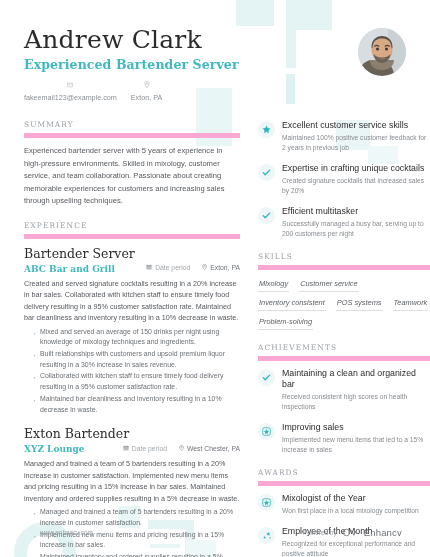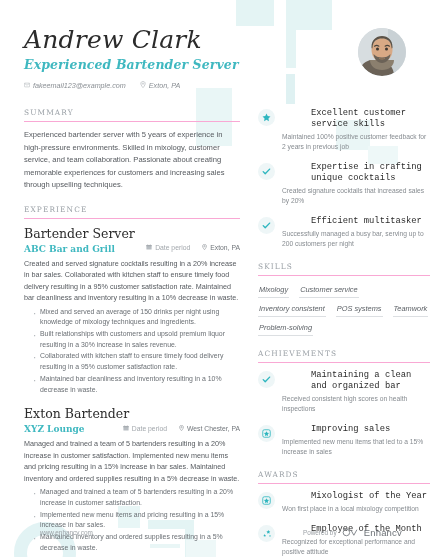--- a/index.html
+++ b/index.html
@@ -38,52 +38,52 @@
   .deco-corner {
     left: 148px; top: 520px; width: 46px; height: 40px;
     border-top: 9px solid #e4f4f4; border-right: 9px solid #e4f4f4;
   }
   .deco-sq8 { left: 186px; top: 540px; width: 30px; height: 17px; background: #eef8f8; }
   .deco-line { left: 150px; top: 544px; width: 30px; height: 4px; background: #e9f6f6; }
 
   .content { position: relative; z-index: 2; }
 
   
-  .header { padding: 26px 24px 0 24px; display: flex; align-items: flex-start; font-style: italic; }
+  .header { padding: 26px 24px 0 24px; display: flex; align-items: flex-start; }
   .header-text { flex: 1; }
   .name {
     font-family: "DejaVu Serif", serif;
     font-size: 25px; font-weight: 400; color: #2b2b2b;
     letter-spacing: 0.2px; line-height: 1.12;
   }
   .job-title {
     font-family: "DejaVu Serif", serif;
     font-size: 12.5px; font-weight: 700; color: #3fb8c0;
     margin-top: 3px; letter-spacing: 0.1px;
   }
   .contacts { display: flex; gap: 14px; margin-top: 9px; align-items: center; }
-  .contact { display: flex; align-items: center; gap: 3px; font-size: 7.2px; color: #8a8f94; }
+  .contact { display: flex; align-items: center; gap: 3px; font-size: 7.2px; color: #8a8f94; flex-direction: column; }
   .contact svg { flex: none; }
 
   .avatar {
     width: 48px; height: 48px; border-radius: 50%;
     overflow: hidden; flex: none; margin-top: 2px;
     background: #cfd6da; position: relative;
   }
   .avatar svg { display: block; width: 48px; height: 48px; }
 
   
   .body-cols { display: flex; padding: 0 24px; margin-top: 18px; gap: 18px; }
   .col-left { width: 216px; flex: none; }
   .col-right { width: 172px; flex: none; }
 
   .sec-head {
     font-size: 7.4px; letter-spacing: 1.1px; color: #9aa0a6;
     font-family: "DejaVu Serif", serif;
-    padding-bottom: 4px; border-bottom: 1px solid #f9a8d4;
+    padding-bottom: 4px; border-bottom: 5px solid #f9a8d4;
     margin-bottom: 7px;
   }
   .section { margin-bottom: 13px; }
 
   .para { font-size: 7.6px; line-height: 1.65; color: #55595e; }
 
   .entry { margin-bottom: 11px; }
   .entry-title {
     font-family: "DejaVu Serif", serif;
     font-size: 12.5px; color: #2b2b2b; line-height: 1.2;
@@ -112,22 +112,22 @@
 
   
   .item { display: flex; gap: 7px; margin-bottom: 10px; align-items: flex-start; }
   .item-ico {
     width: 17px; height: 17px; border-radius: 50%; background: #eef6f7;
     flex: none; display: flex; align-items: center; justify-content: center;
     margin-top: 1px;
   }
   .item-body { flex: 1; }
   .item-title {
-    font-family: Liberation Mono, monospace;
-    font-size: 8.8px; color: #2b2b2b; line-height: 1.25; margin-left: 29px;
+    font-family: Liberation Sans, sans-serif;
+    font-size: 8.8px; color: #2b2b2b; line-height: 1.25;
   }
   .item-desc { font-size: 6.7px; line-height: 1.5; color: #868b90; margin-top: 2px; }
 
   
   .skills { display: flex; flex-wrap: wrap; gap: 4px 10px; }
   .skill {
     font-size: 7.4px; color: #5c6166; padding: 2px 1px 3px 1px;
     border-bottom: 1px solid #dcdfe2;
     font-style: italic;
   }

